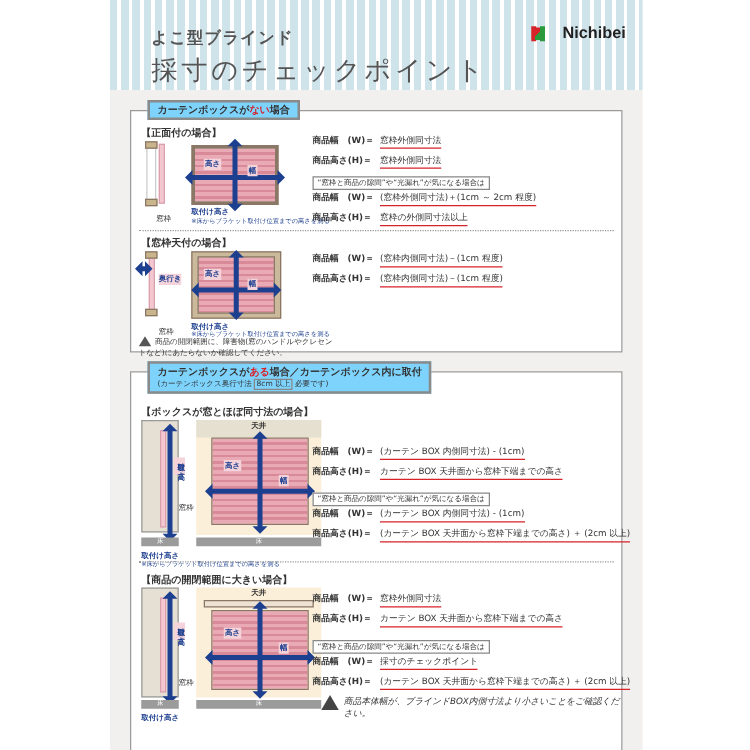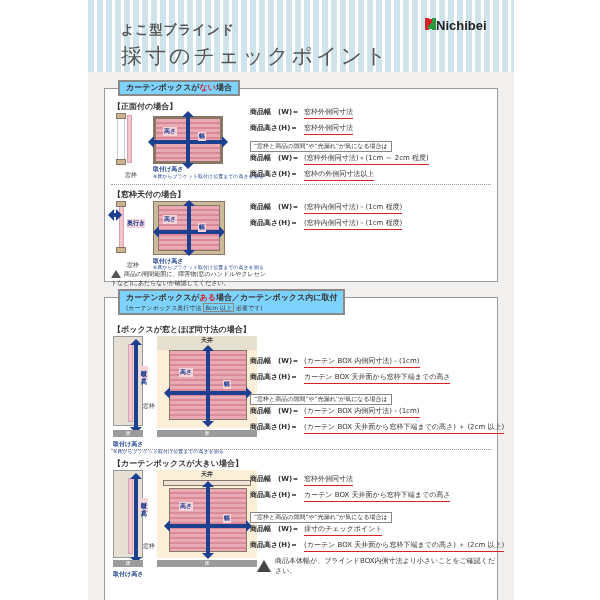--- a/index.html
+++ b/index.html
@@ -3,21 +3,21 @@
 <meta charset="utf-8">
 <style>
   *{box-sizing:border-box;margin:0;padding:0}
   html,body{width:600px;height:600px;background:#fff;overflow:hidden}
   body{font-family:"DejaVu Sans","Liberation Sans",sans-serif;color:#333;position:relative}
   .page{position:absolute;left:88px;top:0;width:426px;height:600px;background:#f1f0ee}
   .header{position:absolute;left:0;top:0;width:426px;height:72px;
     background:repeating-linear-gradient(90deg,#cfe3ea 0 6px,#ffffff 6px 9px)}
   .subtitle{position:absolute;left:33px;top:21px;font-size:13px;font-weight:bold;color:#555;letter-spacing:1px}
   .title{position:absolute;left:33px;top:42px;font-size:21px;font-weight:normal;color:#555;letter-spacing:3px}
-  .logo{position:absolute;left:337px;top:18px;display:flex;align-items:flex-start;gap:0}
+  .logo{position:absolute;left:337px;top:18px;display:flex;align-items:flex-end;gap:14px}
   .logo-mark{width:11px;height:12px;position:relative}
   .logo-mark .l{position:absolute;left:0;top:0;width:4px;height:12px;background:#d6232a}
   .logo-mark .r{position:absolute;right:0;top:0;width:4px;height:12px;background:#2a9a3d}
   .logo-mark .d{position:absolute;left:3px;top:1px;width:5px;height:10px;background:linear-gradient(135deg,#d6232a 50%,#2a9a3d 50%)}
   .logo-text{font-family:"Liberation Sans",sans-serif;font-weight:bold;font-size:13px;color:#222}
 
   .panel{position:absolute;background:#fff;border:1px solid #9a9a9a}
   .p1{left:16px;top:88px;width:394px;height:194px}
   .p2{left:16px;top:297px;width:394px;height:358px}
   .tab{position:absolute;background:#7dd3fc;border:2px solid #8a8a8a;font-weight:bold;color:#333}
@@ -43,21 +43,21 @@
   .arr-v::before{content:"";position:absolute;top:-5px;left:-4px;border:6px solid transparent;border-bottom:6px solid #1d3f8f;border-top:none}
   .arr-v::after{content:"";position:absolute;bottom:-5px;left:-4px;border:6px solid transparent;border-top:6px solid #1d3f8f;border-bottom:none}
   .tag{position:absolute;font-size:6px;color:#1d3f8f;background:#f4d3da;padding:0 1px;font-weight:bold}
   .frame-cap{position:absolute;width:10px;height:6px;background:#c9b48c;border:1px solid #8b7766}
   .pinkbar{position:absolute;width:5px;background:#f4c6cf;border:1px solid #d9a0ad}
   .small-lbl{position:absolute;font-size:6px;color:#333}
   .blue-lbl{position:absolute;font-size:6px;color:#1d3f8f;font-weight:bold}
   .note-lbl{position:absolute;font-size:5px;color:#1d3f8f;white-space:nowrap}
   .warn{position:absolute;font-size:6px;color:#333;line-height:9px}
   .warn-icon{display:inline-block;width:0;height:0;border-left:5px solid transparent;border-right:5px solid transparent;border-bottom:8px solid #555;margin-right:3px;vertical-align:middle;position:relative}
-  .warn-big{position:absolute;font-size:7px;color:#333;display:flex;align-items:center;gap:4px}
+  .warn-big{position:absolute;font-size:7px;font-style:italic;color:#333;display:flex;align-items:flex-start;gap:4px}
   .warn-big .tri{width:0;height:0;border-left:7px solid transparent;border-right:7px solid transparent;border-bottom:12px solid #444}
 
   .room{position:absolute;background:#fbefd9}
   .wall{position:absolute;background:#e6e0d4;border:1px solid #999}
   .ceiling{position:absolute;background:#e6e0d0;font-size:6px;text-align:center;font-weight:bold;color:#333}
   .floor{position:absolute;background:#9b9b9b;font-size:5px;color:#fff;text-align:center;line-height:7px}
   .box{position:absolute;background:#ede2d4;border:1px solid #8b7766}
 </style>
 </head>
 <body>
@@ -186,21 +186,21 @@
       <span class="val">(カーテン BOX 内側同寸法) - (1cm)</span>
     </div>
     <div class="formula" style="left:145px;top:124px">
       <span class="lbl">商品高さ(H)＝</span>
       <span class="val">(カーテン BOX 天井面から窓枠下端までの高さ) ＋ (2cm 以上)</span>
     </div>
 
     <div class="dotted" style="top:151px"></div>
 
     <div class="sec-title" style="left:8px;top:160px">
-      <span>【カーテンボックスが</span><span>大きい</span><span>場合】</span>
+      <span>【商品の開閉範囲に</span><span>大きい</span><span>場合】</span>
     </div>
     <div class="diagram" style="left:8px;top:172px;width:140px;height:100px">
       <div class="wall" style="left:0;top:0;width:30px;height:88px"></div>
       <div class="pinkbar" style="left:15px;top:8px;height:76px"></div>
       <div class="arr-v" style="left:21px;top:8px;height:80px"></div>
       <span class="blue-lbl" style="left:26px;top:28px;writing-mode:vertical-rl;background:#f4d3da">取付け高さ</span>
       <span class="small-lbl" style="left:30px;top:72px">窓枠</span>
       <div class="floor" style="left:0;top:90px;width:30px;height:7px">床</div>
       <div class="room" style="left:44px;top:0;width:100px;height:88px"></div>
       <div class="ceiling" style="left:44px;top:0;width:100px;height:10px;background:transparent">天井</div>

